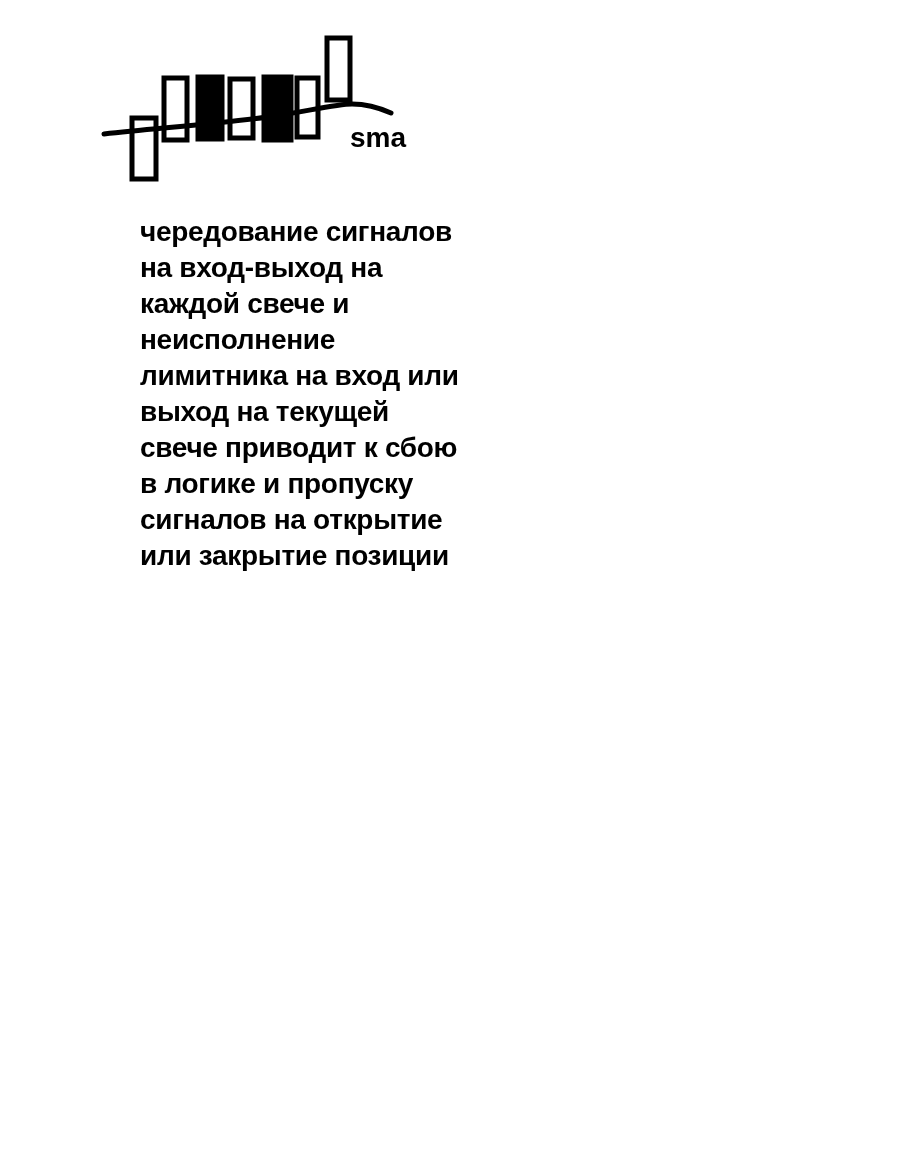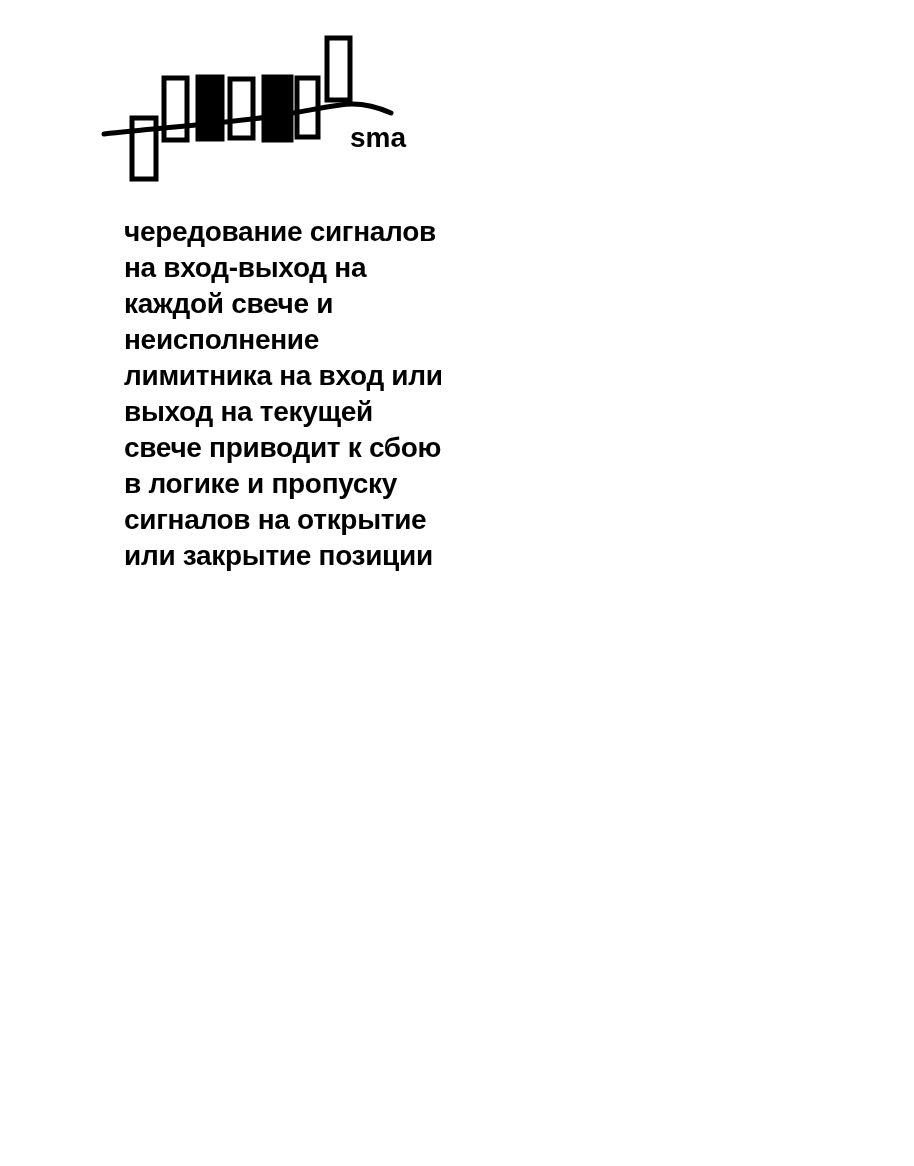--- a/index.html
+++ b/index.html
@@ -37,20 +37,21 @@
     font-weight: 700;
   }
   .para {
     position: absolute;
     font-size: 28px;
     line-height: 36px;
     font-weight: 700;
     letter-spacing: -0.3px;
     white-space: pre-line;
     color: #000000;
+    margin-left: 16px;
   }
   .para1 {
     left: 124px;
     top: 214px;
   }
   .para2 {
     left: 127px;
     top: 603px;
   }
 </style>

